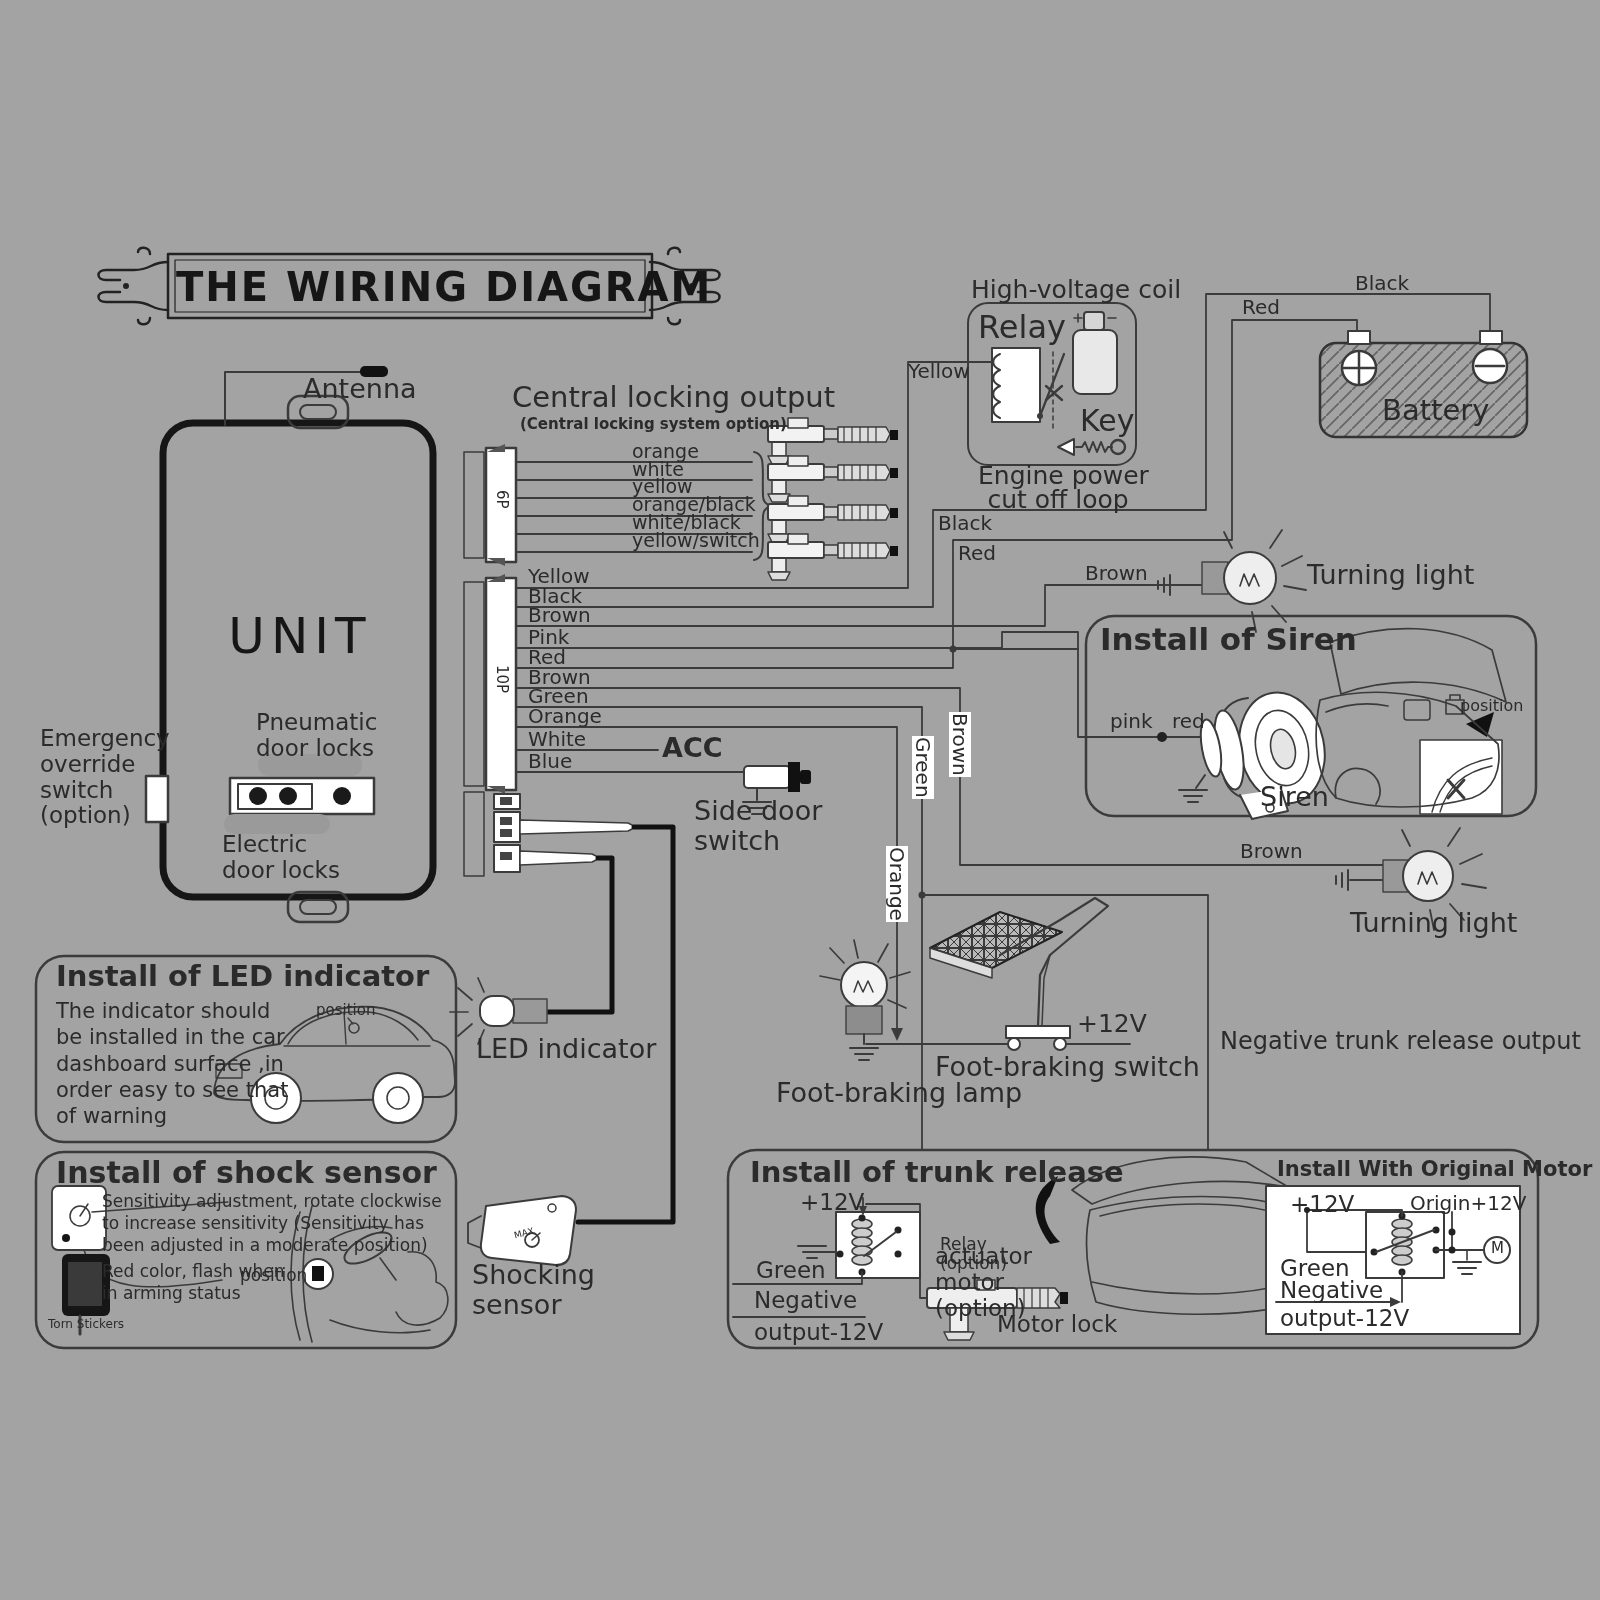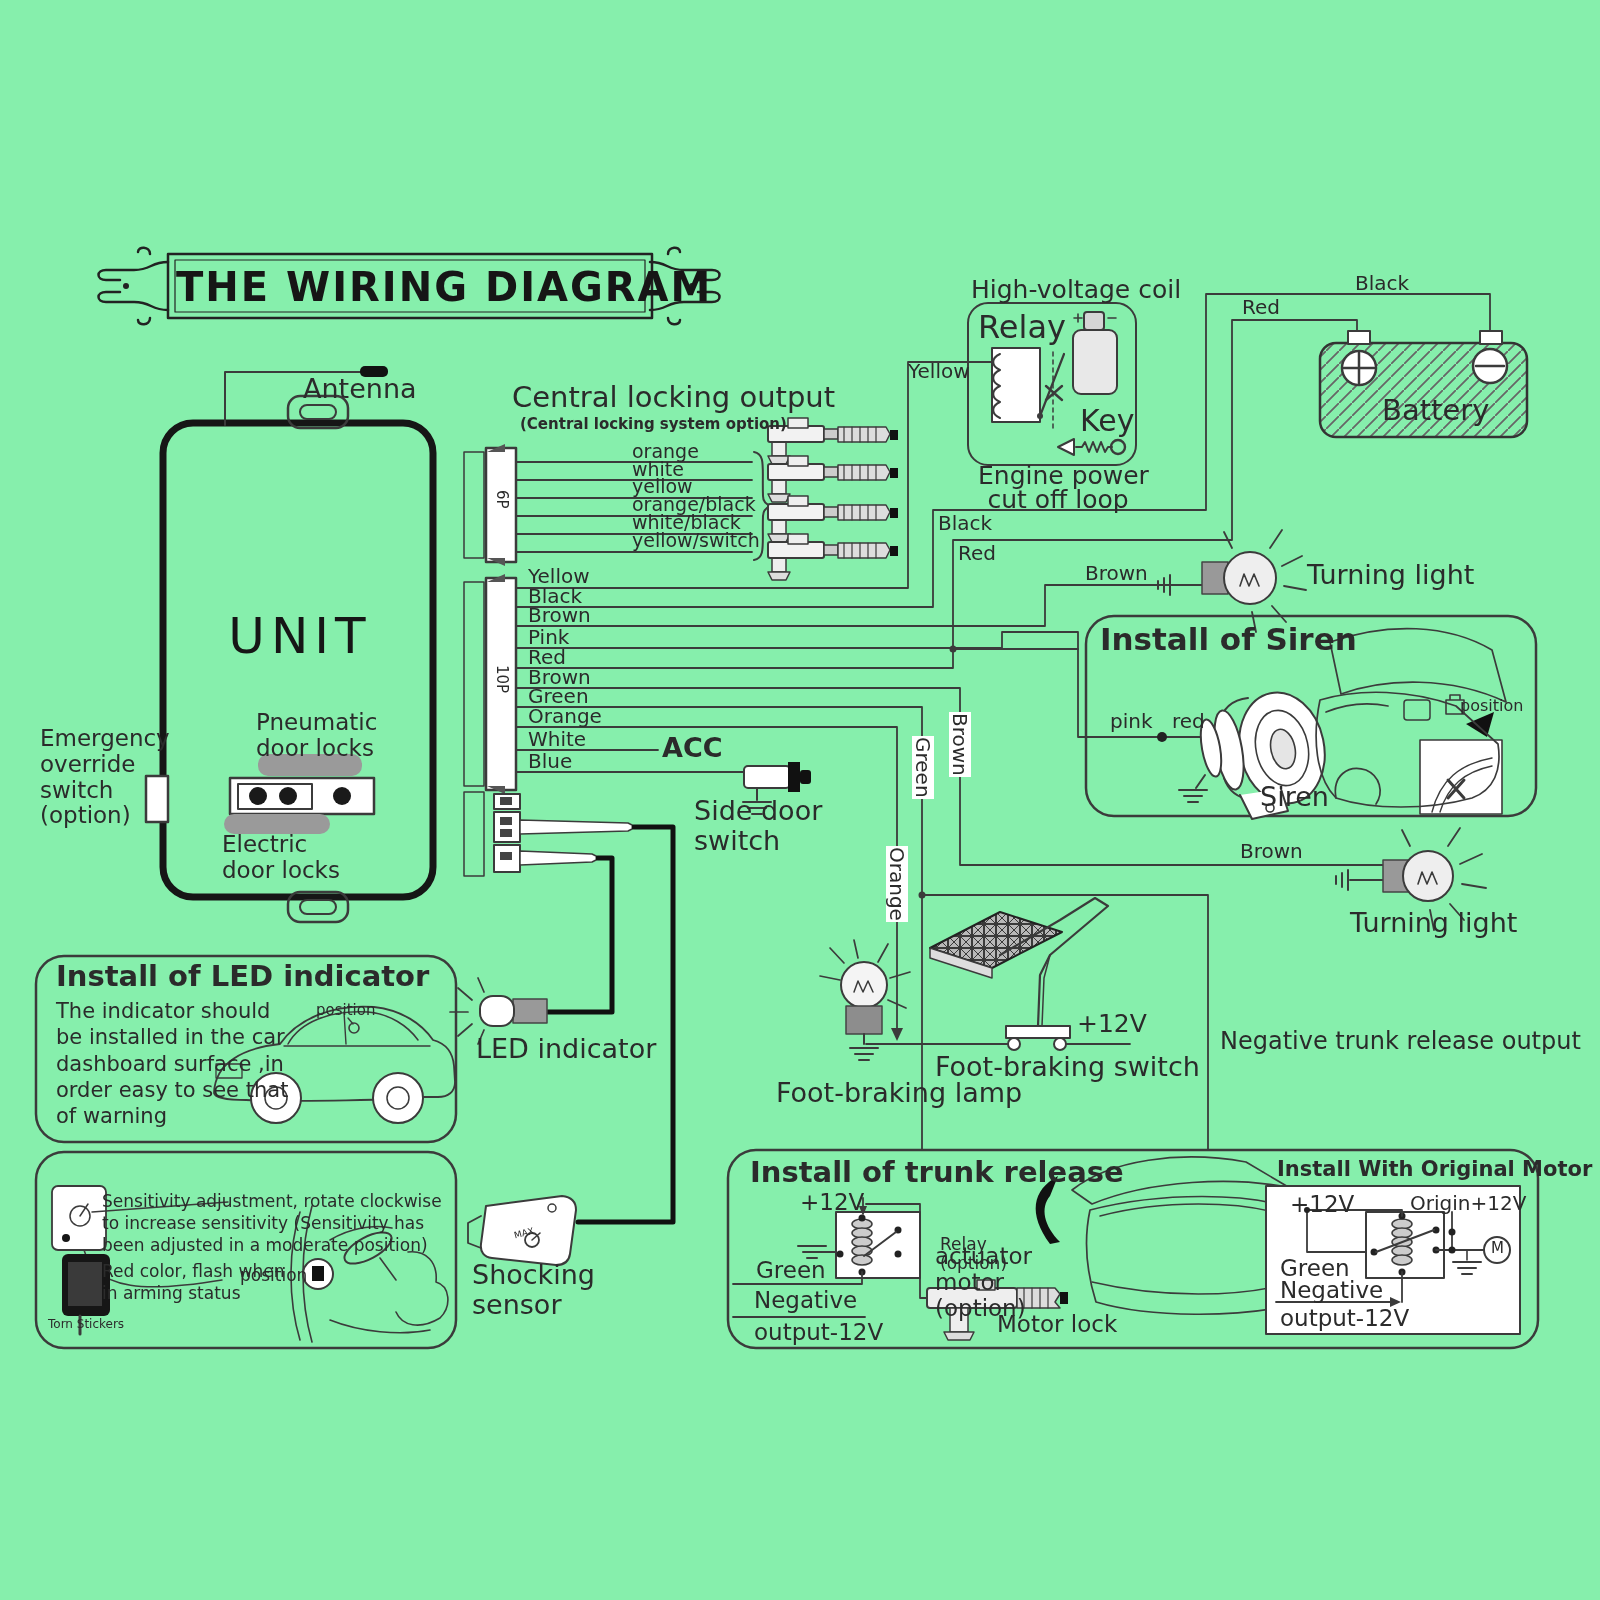--- a/index.html
+++ b/index.html
@@ -1,16 +1,16 @@
 <!DOCTYPE html>
 <html><head>
 <meta charset="utf-8">
 <style>
   html,body{margin:0;padding:0;background:#fff;}
-  #page{position:relative;width:1600px;height:1600px;background:#86efac;overflow:hidden;
+  #page{position:relative;width:1600px;height:1600px;background:#a3a3a3;overflow:hidden;
         font-family:"DejaVu Sans",sans-serif;color:#2b2b2b;}
   #art{position:absolute;left:0;top:0;}
   .lbl{position:absolute;white-space:nowrap;color:#2b2b2b;line-height:1.12;}
   .wrap{white-space:normal;}
   .b{font-weight:bold;}
   .c{text-align:center;}
   .vert{writing-mode:vertical-rl;background:#fff;padding:1px 0;}
 </style>
 </head>
 <body>
@@ -420,20 +420,21 @@
 
 <div class="lbl" style="left:1077px;top:1010px;font-size:25px;">+12V</div>
 <div class="lbl" style="left:935px;top:1052px;font-size:27px;">Foot-braking switch</div>
 <div class="lbl" style="left:776px;top:1078px;font-size:27px;">Foot-braking lamp</div>
 
 <div class="lbl b" style="left:56px;top:960px;font-size:29px;">Install of LED indicator</div>
 <div class="lbl wrap" style="left:56px;top:998px;width:235px;font-size:21px;line-height:1.25;">The indicator should be installed in the car dashboard surface ,in order easy to see that of warning</div>
 <div class="lbl" style="left:316px;top:1002px;font-size:15px;">position</div>
 <div class="lbl" style="left:476px;top:1034px;font-size:27px;">LED indicator</div>
 
+<div class="lbl b" style="left:56px;top:1156px;font-size:30px;">Install of shock sensor</div>
 <div class="lbl wrap" style="left:102px;top:1190px;width:350px;font-size:17px;line-height:1.3;">Sensitivity adjustment, rotate clockwise to increase sensitivity (Sensitivity has been adjusted in a moderate position)</div>
 <div class="lbl wrap" style="left:102px;top:1260px;width:190px;font-size:17px;line-height:1.3;">Red color, flash when in arming status</div>
 <div class="lbl" style="left:48px;top:1318px;font-size:12px;">Torn Stickers</div>
 <div class="lbl" style="left:240px;top:1266px;font-size:17px;">position</div>
 <div class="lbl" style="left:514px;top:1228px;font-size:9px;transform:rotate(-15deg);">MAX</div>
 <div class="lbl wrap" style="left:472px;top:1260px;width:175px;font-size:27px;">Shocking sensor</div>
 
 <div class="lbl b" style="left:742px;top:1156px;font-size:29px;margin-left:8px;">Install of trunk release</div>
 <div class="lbl" style="left:800px;top:1190px;font-size:23px;">+12V</div>
 <div class="lbl wrap" style="left:940px;top:1235px;width:118px;font-size:17px;">Relay (option)</div>

